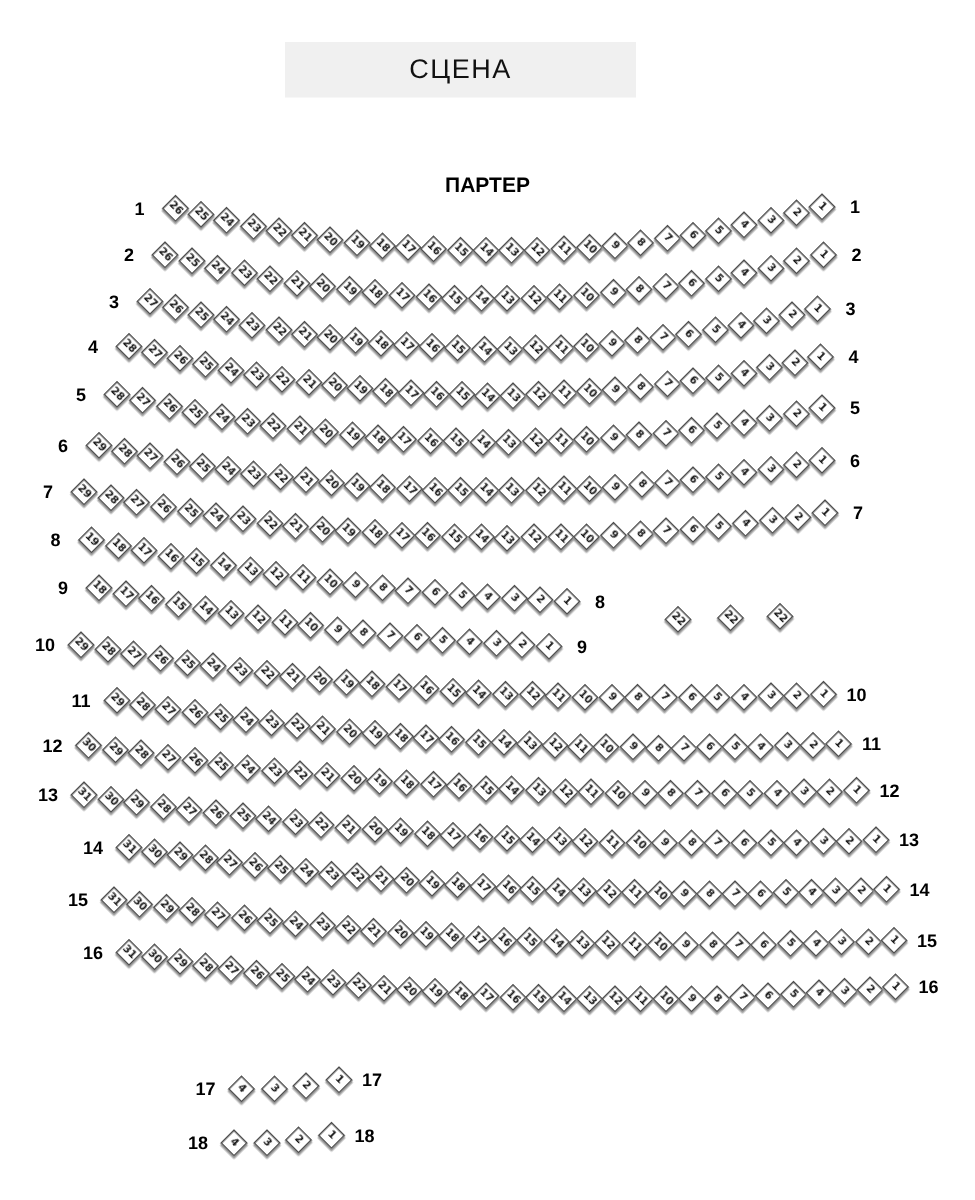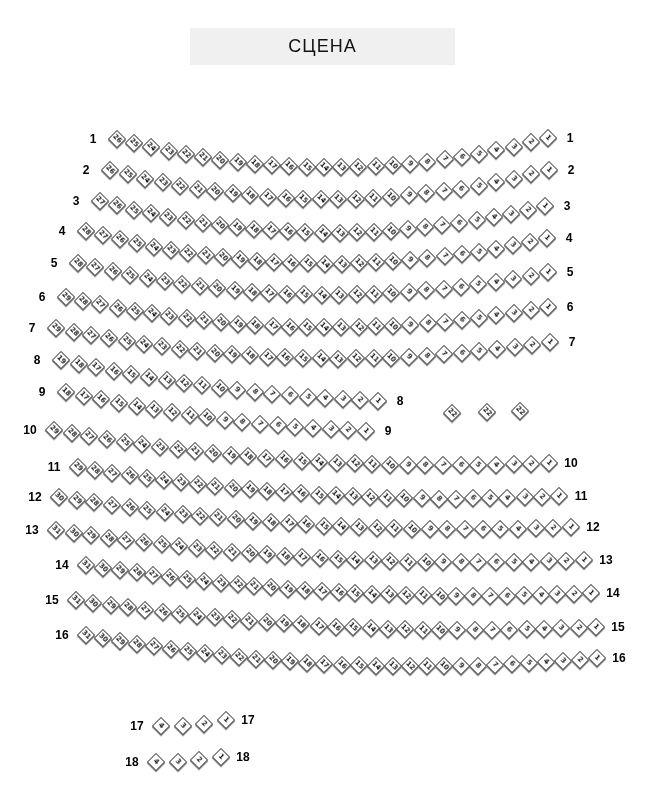--- a/index.html
+++ b/index.html
@@ -3,21 +3,21 @@
 <meta charset="utf-8">
 <style>
   html,body{margin:0;padding:0;}
   body{
     width:650px;height:800px;background:#ffffff;
     font-family:"Liberation Sans","DejaVu Sans",sans-serif;
     position:relative;overflow:hidden;
   }
   .canvas{position:absolute;left:0;top:0;width:650px;height:800px;}
   .stage{
-    position:absolute;left:190px;top:28px;width:265px;height:37px;
+    position:absolute;left:190px;top:28px;width:234px;height:37px;
     background:var(--stage-bg,#f0f0f0);
     display:flex;align-items:center;justify-content:center;
   }
   .stage-label{
     font-size:18px;color:var(--stage-text,#111);letter-spacing:1px;
   }
   .section-title{
     position:absolute;left:0;top:115px;width:650px;text-align:center;
     font-size:14px;font-weight:700;color:#000;
   }
@@ -41,20 +41,21 @@
     font-family:"DejaVu Sans",sans-serif;
   }
 </style>
 </head>
 <body style="--stage-bg: #f0f0f0; --stage-text: #111111; --seat-fill: #ffffff; --seat-border: #4a4a4a; --seat-text: #161616; --seat-shadow: #9a9a9a; --label-text: #000000;">
 
 <div class="canvas">
   <div class="stage">
     <span class="stage-label">СЦЕНА</span>
   </div>
+  <div class="section-title">ПАРТЕР</div>
   <div id="rows">
       <div class="row-label" style="left: 93px; top: 139px;">1</div>
       <div class="row-label" style="left: 570px; top: 138px;">1</div>
       <div class="seat" style="left: 117px; top: 139px;">
         <span>26</span>
       </div>
       <div class="seat" style="left: 134.24px; top: 143.414px;">
         <span>25</span>
       </div>
       <div class="seat" style="left: 151.48px; top: 147.458px;">

